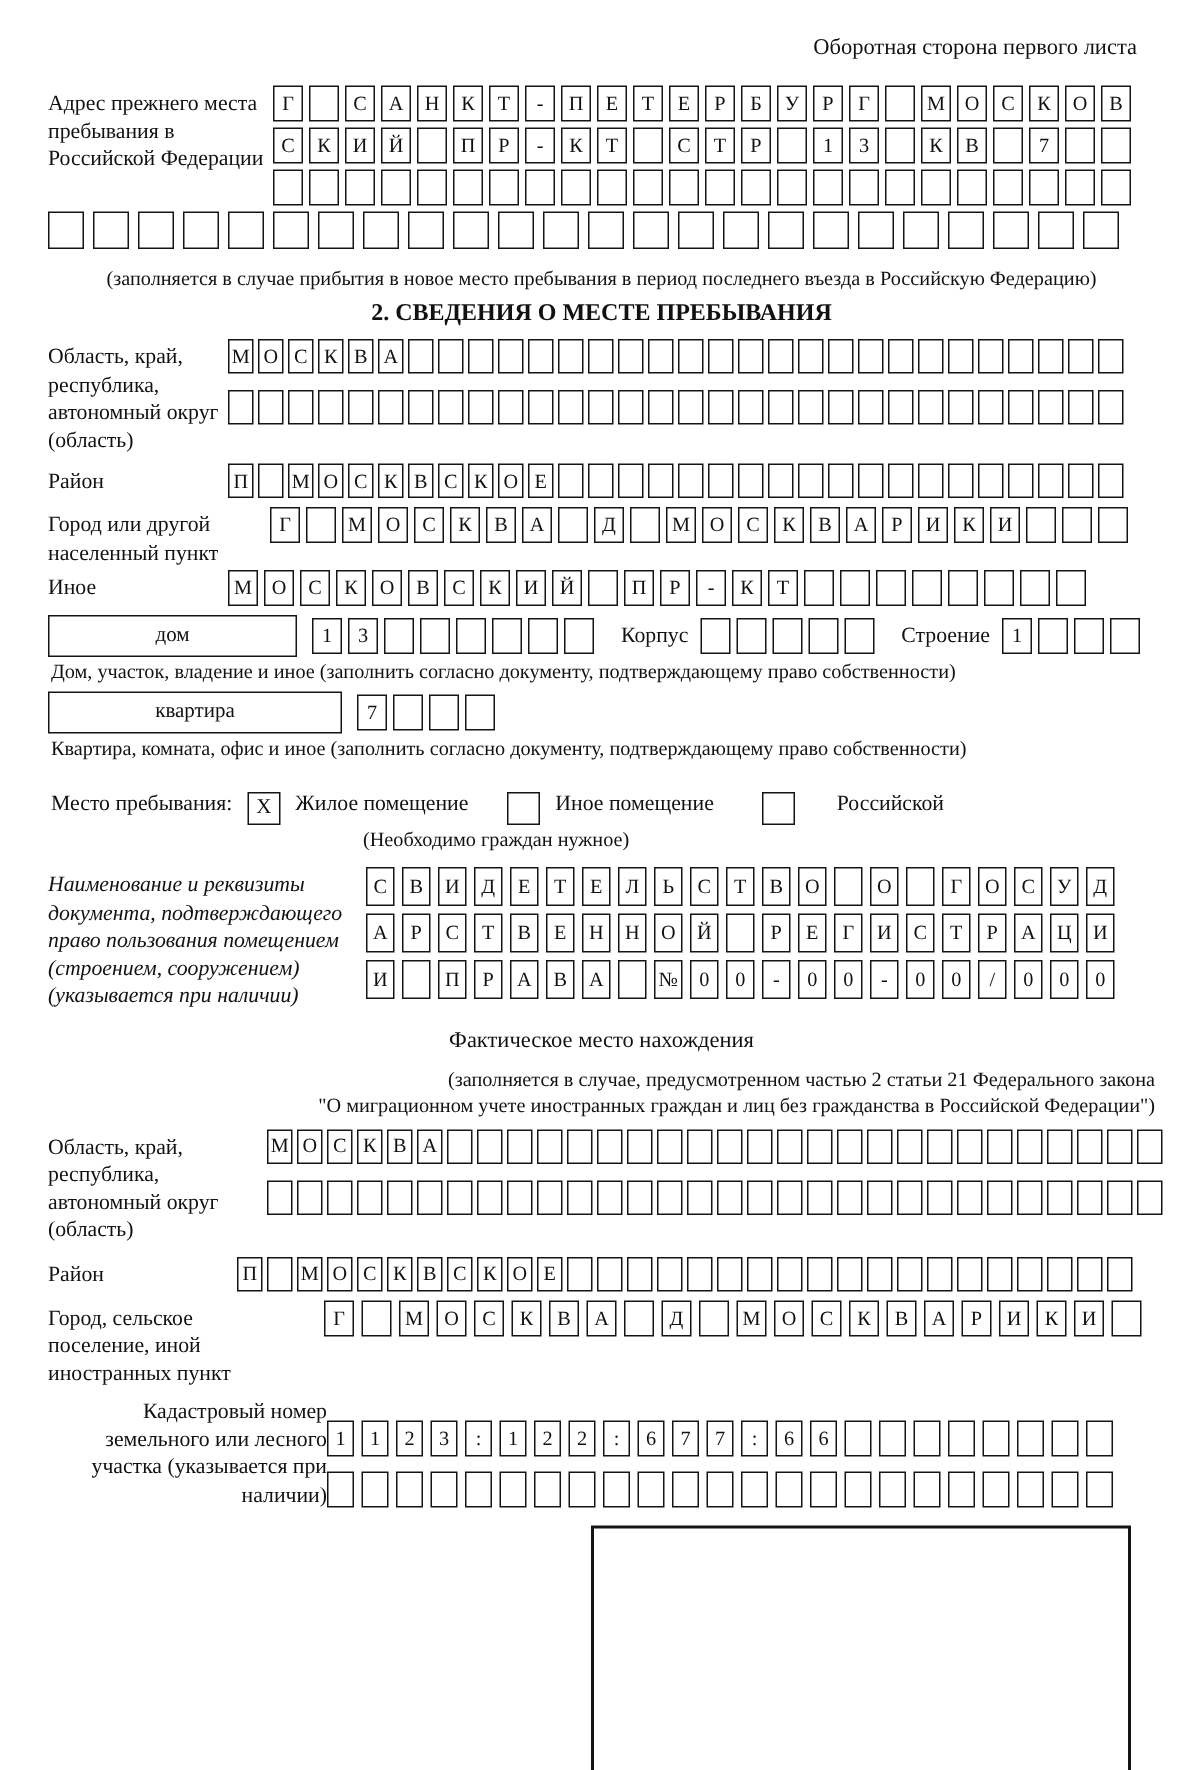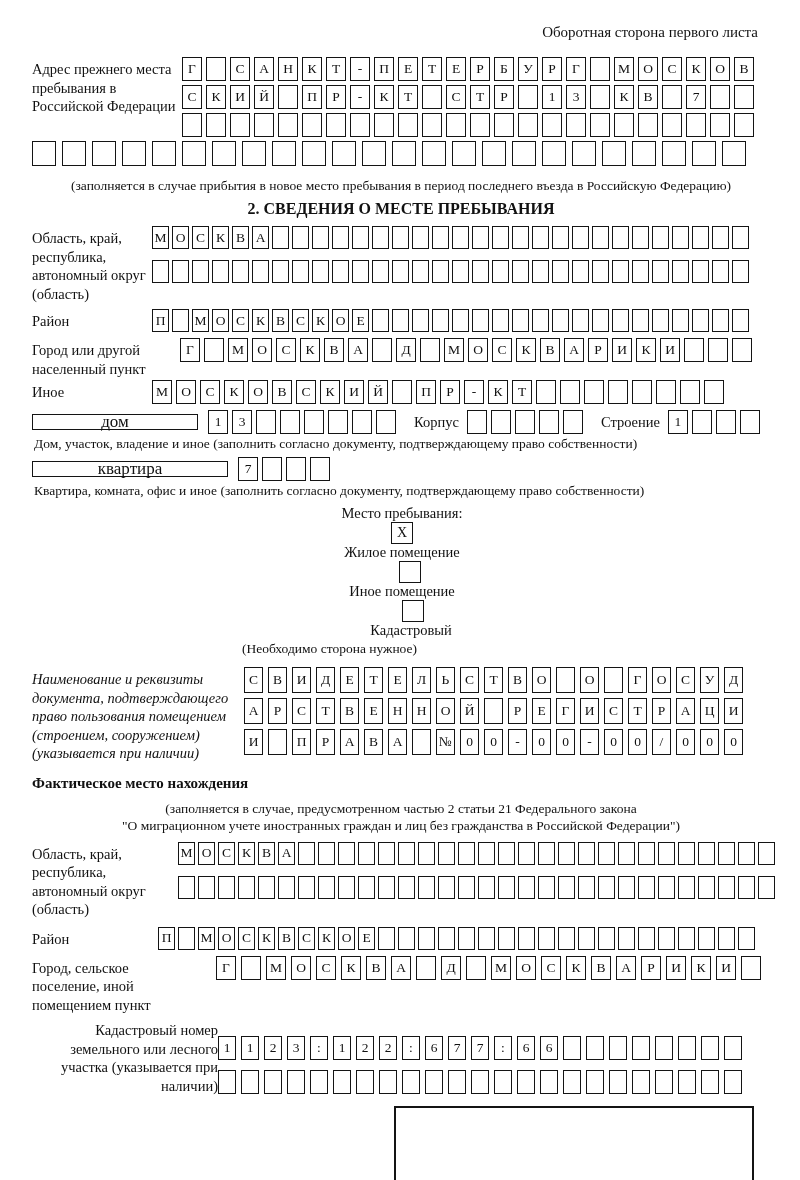--- a/index.html
+++ b/index.html
@@ -40,39 +40,39 @@
 
   .indent-28 { margin-left:28px; }
   .indent-36 { margin-left:36px; }
 
   .center-note { text-align:center; font-size:13.5px; margin:12px 0 6px 0; }
   .sec-title { text-align:center; font-weight:bold; font-size:16px; margin:6px 0 8px 0; }
 
   
   .inline-row { display:flex; align-items:center; margin-bottom:2px; }
   .wbox {
-    border:1.6px solid #141414; height:16px; display:flex; align-items:center;
-    justify-content:center; font-size:17px; flex:0 0 auto;
+    border:1.6px solid #141414; height:28px; display:flex; align-items:center;
+    justify-content:center; font-size:14px; flex:0 0 auto;
   }
   .wbox-dom { width:166px; margin-right:10px; }
   .wbox-kv  { width:196px; margin-right:10px; }
   .mid-label { font-size:14.5px; margin:0 8px 0 14px; }
   .small-note { font-size:13.5px; margin:1px 0 5px 2px; }
 
   
-  .chk-row { display:flex; align-items:center; margin:6px 0 2px 2px; font-size:14.5px;flex-direction:column; }
+  .chk-row { display:flex; margin:21px 0 2px 2px; font-size:14.5px; }
   .cbox {
     width:22px; height:22px; border:1.6px solid #141414; flex:0 0 auto;
     display:flex; align-items:center; justify-content:center; font-size:14px; margin:0 10px;
   }
   .chk-note { font-size:13.5px; margin:2px 0 10px 210px; }
 
   
-  .fact-title { font-weight:bold; font-size:15px; margin:12px 0 8px 0; }
-  .fact-note { text-align:center; font-size:13.5px; line-height:17px; }
+  .fact-title { text-align:center; font-weight:normal; font-size:15px; margin:12px 0 8px 0; }
+  .fact-note { text-align:right; font-size:13.5px; line-height:17px; }
 
   
   .stamp-box {
     margin:8px 0 6px 362px; width:360px; height:178px; border:2px solid #141414;
   }
   .stamp-caption {
     margin-left:340px; width:428px; text-align:center; font-size:13.5px; line-height:17.5px;
   }
 </style>
 </head>
@@ -408,23 +408,23 @@
   </div>
   <div class="small-note">Квартира, комната, офис и иное (заполнить согласно документу, подтверждающему право собственности)</div>
 
   <div class="chk-row">
     <span>Место пребывания:</span>
     <span class="cbox">X</span>
     <span>Жилое помещение</span>
     <span class="cbox" style="margin-left:26px"></span>
     <span>Иное помещение</span>
     <span class="cbox" style="margin-left:32px"></span>
-    <span style="margin-left:18px">Кадастровый</span>
-  </div>
-  <div class="chk-note">(Необходимо сторона нужное)</div>
+    <span style="margin-left:18px">Российской</span>
+  </div>
+  <div class="chk-note">(Необходимо граждан нужное)</div>
 
   <div class="frow">
     <div class="flabel lb-doc">Наименование и реквизиты документа, подтверждающего право пользования помещением (строением, сооружением) (указывается при наличии)</div>
     <div class="rows">
       <div class="boxrow r-doc">
           <span class="cell">С</span>
           <span class="cell">В</span>
           <span class="cell">И</span>
           <span class="cell">Д</span>
           <span class="cell">Е</span>
@@ -600,21 +600,21 @@
           <span class="cell"></span>
           <span class="cell"></span>
           <span class="cell"></span>
           <span class="cell"></span>
           <span class="cell"></span>
         </div>
     </div>
   </div>
 
   <div class="frow" style="margin-top:2px">
-    <div class="flabel lb-fg">Город, сельское поселение, иной помещением пункт</div>
+    <div class="flabel lb-fg">Город, сельское поселение, иной иностранных пункт</div>
     <div class="rows">
       <div class="boxrow r-g22 indent-36">
           <span class="cell">Г</span>
           <span class="cell"></span>
           <span class="cell">М</span>
           <span class="cell">О</span>
           <span class="cell">С</span>
           <span class="cell">К</span>
           <span class="cell">В</span>
           <span class="cell">А</span>

